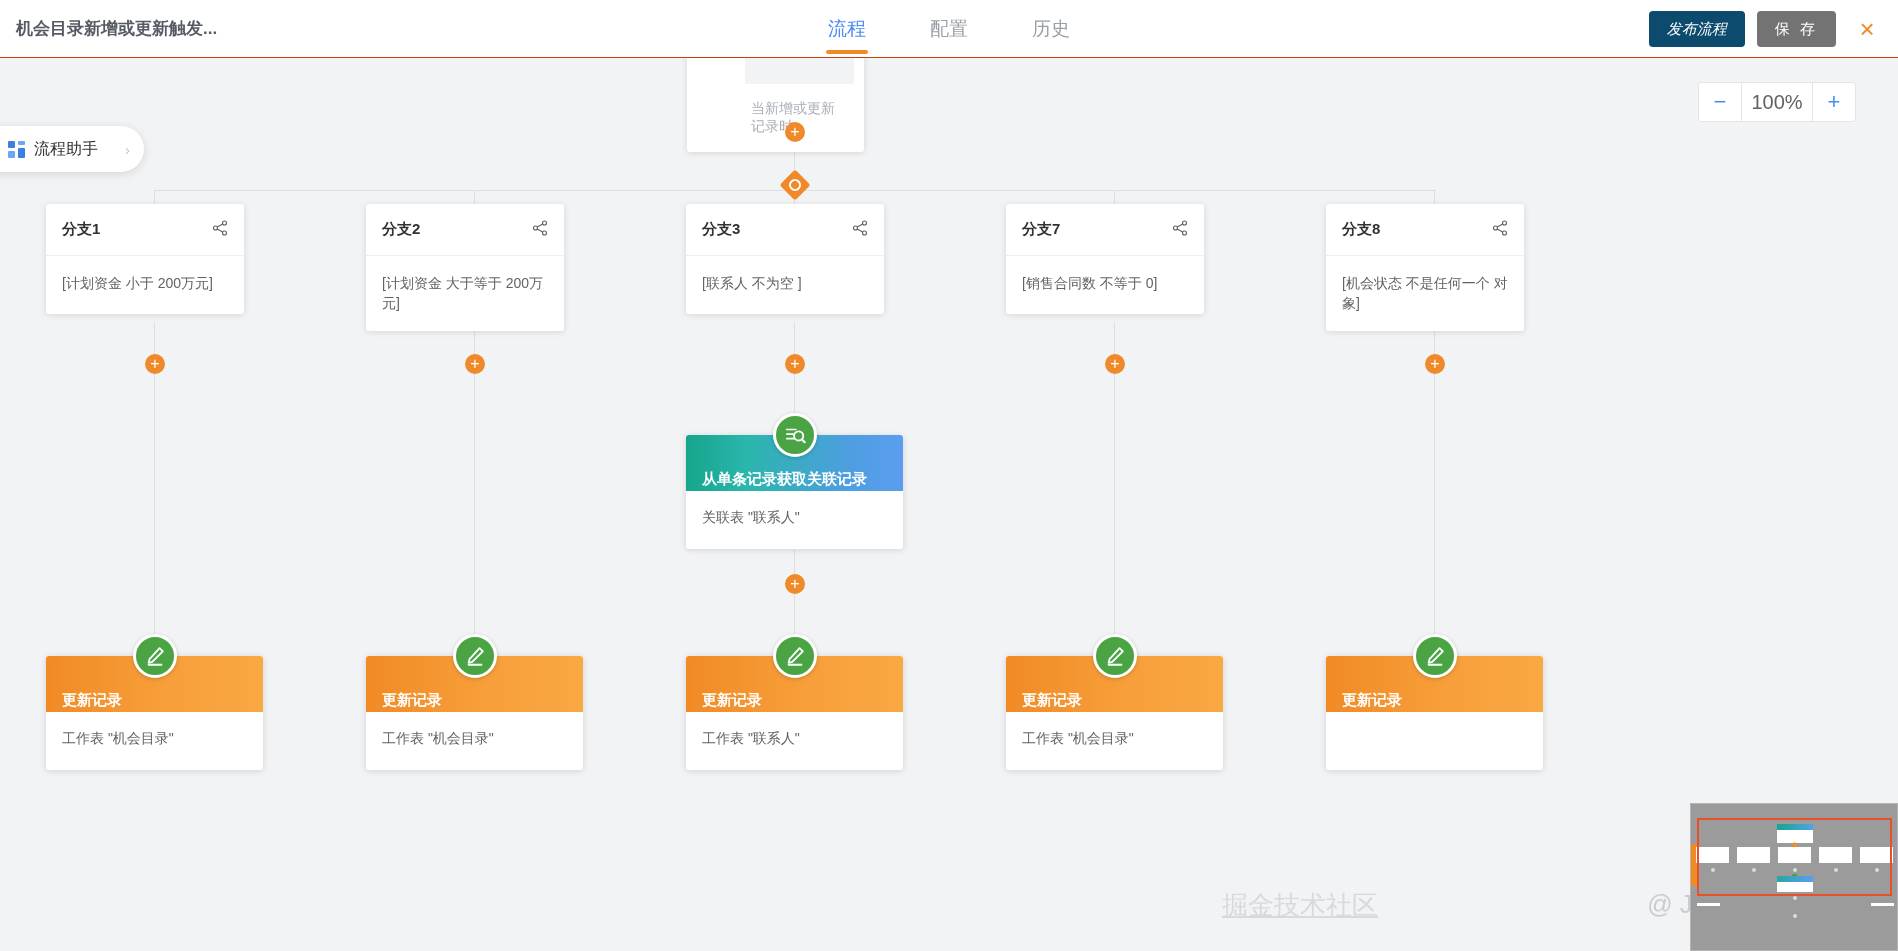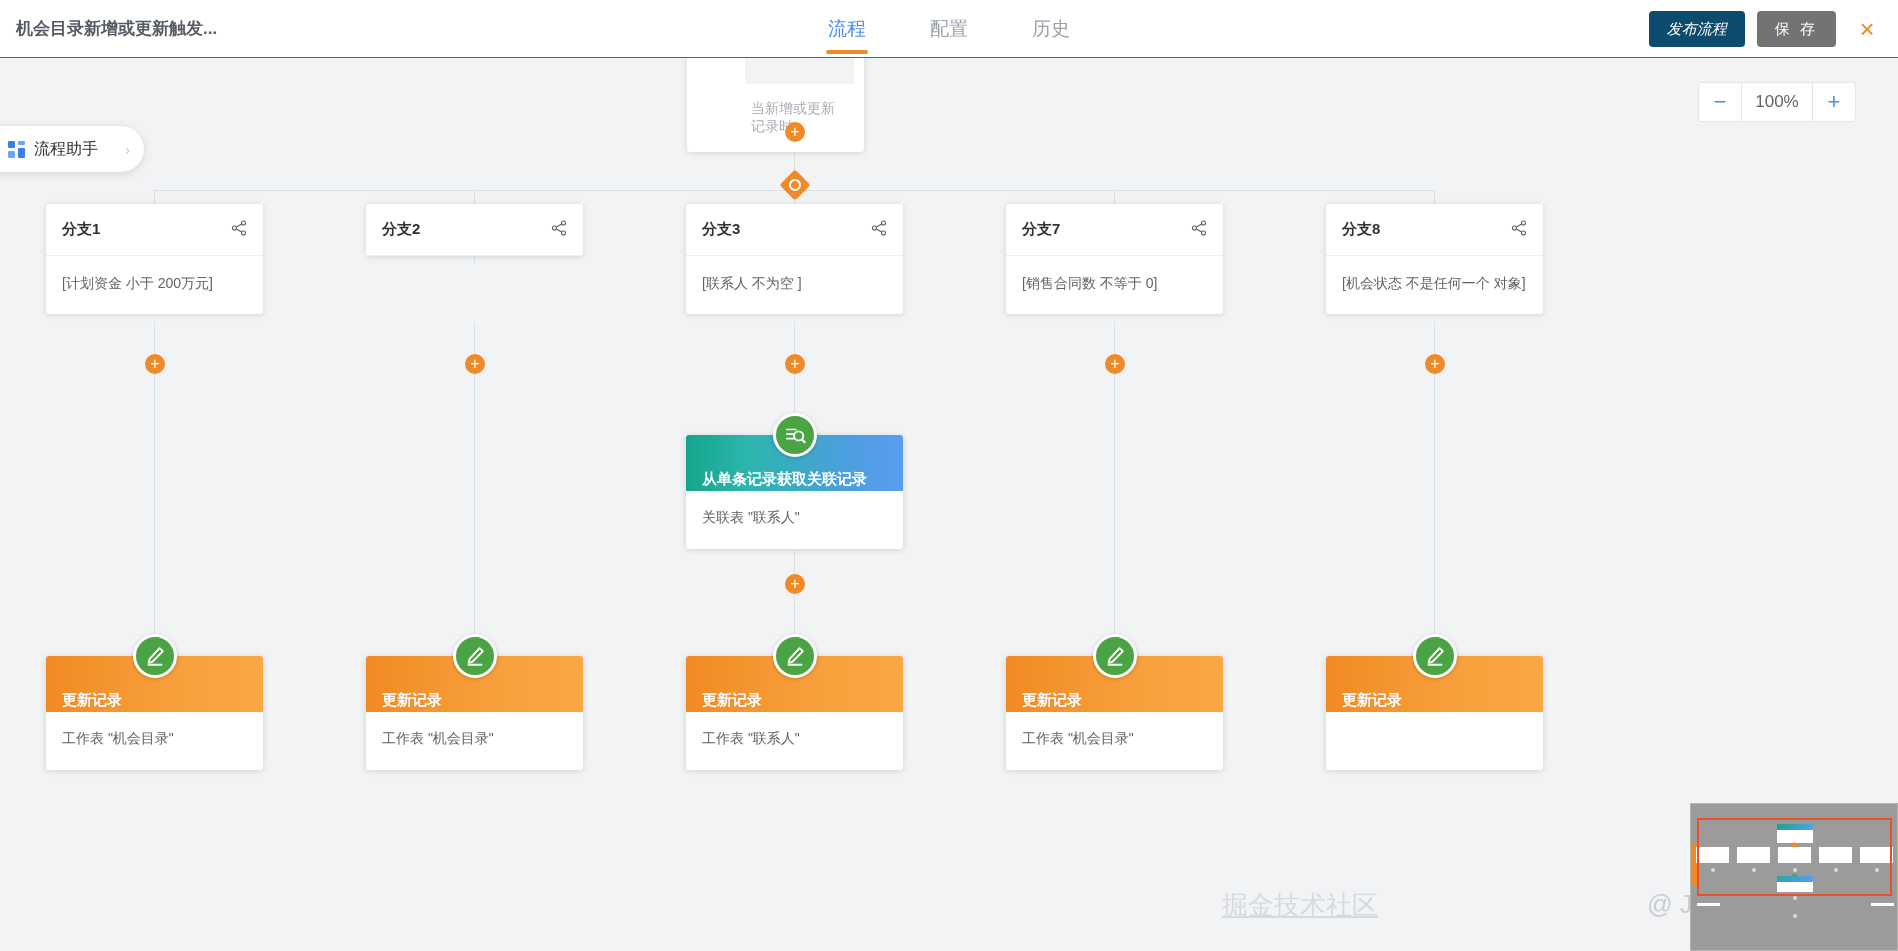--- a/index.html
+++ b/index.html
@@ -70,21 +70,21 @@
   
   .zoomctl {
     position: absolute; right: 42px; top: 24px;
     display: flex; height: 40px;
     background: #fff; border: 1px solid #e2e5ea; border-radius: 3px;
     z-index: 40;
   }
   .zoomctl > div { display: flex; align-items: center; justify-content: center; }
   .zoom-btn { width: 42px; color: #4b8cf5; font-size: 22px; cursor: pointer; }
   .zoom-val {
-    width: 72px; font-size: 17px; color: #606266;
+    width: 72px; font-size: 20px; color: #606266;
     border-left: 1px solid #e2e5ea; border-right: 1px solid #e2e5ea;
   }
 
   
   .assistant {
     position: absolute; left: -8px; top: 68px;
     height: 46px; width: 152px;
     background: #fff; border-radius: 0 24px 24px 0;
     box-shadow: 0 2px 10px rgba(0,0,0,.12);
     display: flex; align-items: center; gap: 9px; padding-left: 16px;
@@ -115,21 +115,21 @@
     border-radius: 3px; z-index: 12; cursor: pointer;
     display: flex; align-items: center; justify-content: center;
   }
   .diamond::after {
     content: ""; width: 8px; height: 8px; border-radius: 50%;
     border: 2px solid #fff;
   }
 
   
   .card {
-    position: absolute; width: 217px;
+    position: absolute; width: 198px;
     background: #fff; border-radius: 3px;
     box-shadow: 0 1px 6px rgba(0,0,0,.12);
     z-index: 10;
   }
   .card-hd {
     height: 52px; display: flex; align-items: center;
     padding: 0 16px; font-size: 15px; font-weight: bold; color: #303133;
     border-bottom: 1px solid #ebeef2;
   }
   .card-hd .share-ico { margin-left: auto; cursor: pointer; }
@@ -288,20 +288,21 @@
       <span class="share-ico">
         <svg width="16" height="16" viewBox="0 0 16 16" fill="none" stroke="#5c6068" stroke-width="1.1">
           <circle cx="12.5" cy="3" r="2"></circle>
             <circle cx="3.5" cy="8" r="2"></circle>
             <circle cx="12.5" cy="13" r="2"></circle>
           <line x1="5.3" y1="7" x2="10.7" y2="4"></line>
             <line x1="5.3" y1="9" x2="10.7" y2="12"></line>
         </svg>
       </span>
     </div>
+    <div class="card-bd">[计划资金 大于等于 200万元]</div>
   </div>
 
   <div class="card" style="left:686px; top:146px;">
     <div class="card-hd">
       <span>分支3</span>
       <span class="share-ico">
         <svg width="16" height="16" viewBox="0 0 16 16" fill="none" stroke="#5c6068" stroke-width="1.1">
           <circle cx="12.5" cy="3" r="2"></circle>
             <circle cx="3.5" cy="8" r="2"></circle>
             <circle cx="12.5" cy="13" r="2"></circle>

